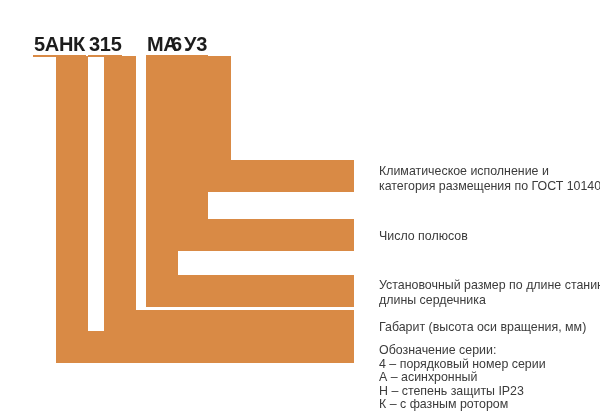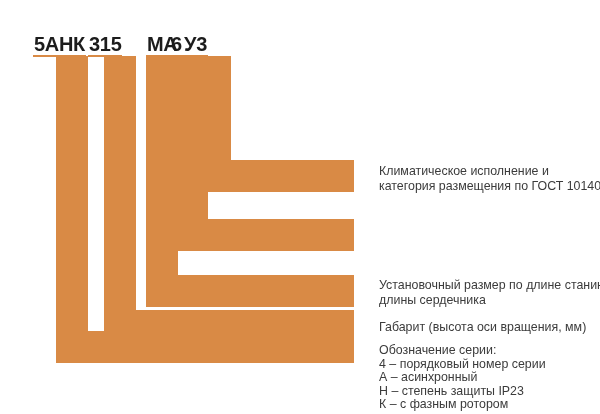--- a/index.html
+++ b/index.html
@@ -50,20 +50,21 @@
   <div class="vline" style="left:167px;top:24px;height:106px"></div>
 
   <div class="hline" style="left:167px;top:128px;width:155px"></div>
   <div class="hline" style="left:144px;top:187px;width:178px"></div>
   <div class="hline" style="left:114px;top:243px;width:208px"></div>
   <div class="hline" style="left:72px;top:278px;width:250px"></div>
   <div class="hline" style="left:24px;top:299px;width:298px"></div>
 
   <div class="annotation" style="top:116px">Климатическое исполнение и
 категория размещения по ГОСТ 10140</div>
+  <div class="annotation" style="top:181px">Число полюсов</div>
   <div class="annotation" style="top:230px">Установочный размер по длине станины и (или)
 длины сердечника</div>
   <div class="annotation" style="top:272px">Габарит (высота оси вращения, мм)</div>
   <div class="annotation series" style="top:296px">Обозначение серии:
 4 – порядковый номер серии
 А – асинхронный
 Н – степень защиты IP23
 К – с фазным ротором</div>
 
 </div>

